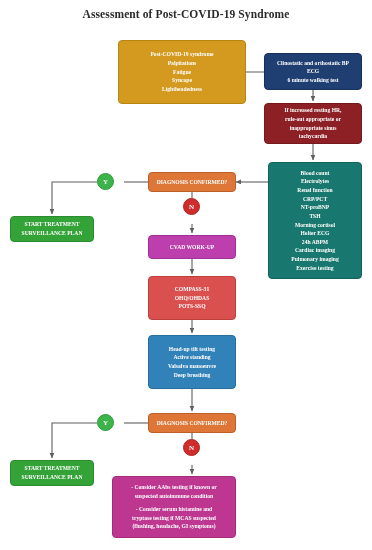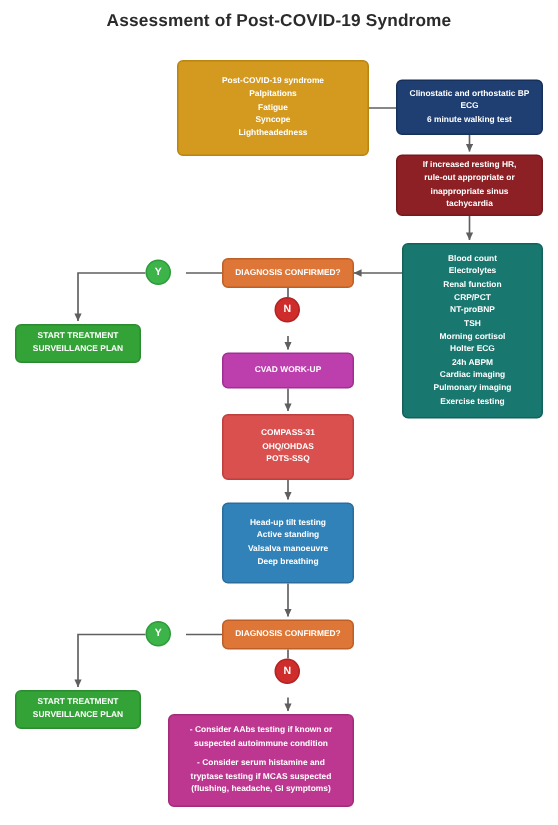--- a/index.html
+++ b/index.html
@@ -4,21 +4,21 @@
 <style>
   html,body{margin:0;padding:0;}
   body{
     width:372px;height:550px;
     background:#ffffff;
     font-family:"Liberation Sans", sans-serif;
     overflow:hidden;
     position:relative;
     -webkit-font-smoothing:antialiased;
   }
-  #canvas{position:absolute;left:0;top:0;width:372px;height:484px;}
+  #canvas{position:absolute;left:0;top:0;width:372px;height:484px;font-family:Liberation Serif, serif;}
   svg.wires{position:absolute;left:0;top:0;width:372px;height:550px;pointer-events:none;}
 
   .title{
     position:absolute;left:0;top:8px;width:372px;
     text-align:center;
     font-size:11.5px;font-weight:bold;color:#2b2b2b;
     letter-spacing:.1px;
   }
 
   .node{

